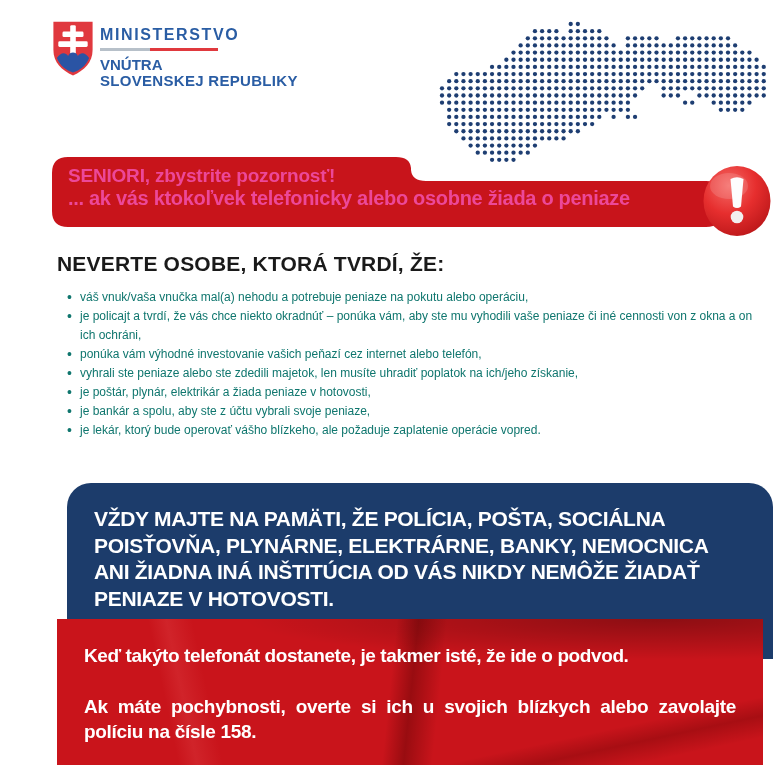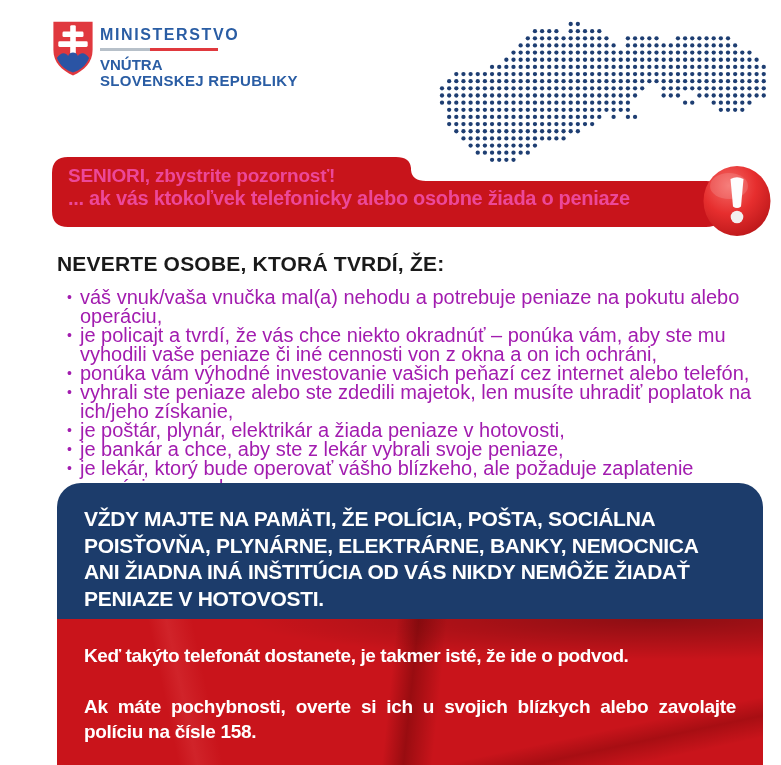--- a/index.html
+++ b/index.html
@@ -19,25 +19,25 @@
   
   .map{position:absolute;left:438px;top:20px;width:336px;height:146px;}
   
   .banner-svg{position:absolute;left:40px;top:150px;}
   .banner-text{position:absolute;left:68px;top:164px;color:#ec4899;font-weight:bold;}
   .banner-line1{font-size:19px;line-height:23px;letter-spacing:-.2px;}
   .banner-line2{font-size:20px;line-height:23px;letter-spacing:-.3px;text-align:center;}
   
   .heading{position:absolute;left:57px;top:252px;font-size:21px;font-weight:bold;color:var(--text-dark,#1a1a1a);letter-spacing:.2px;}
   .claims{position:absolute;left:66px;top:288px;width:690px;margin:0;padding:0 0 0 14px;list-style:none;
-    font-size:20px;line-height:19px;color:#a21caf;}
+    font-size:12px;line-height:19px;color:#0f766e;}
   .claims li{position:relative;}
   .claims li::before{content:"•";position:absolute;left:-13px;top:0;font-size:14px;}
   
-  .box-blue{position:absolute;left:57px;top:483px;width:706px;height:176px;
+  .box-blue{position:absolute;left:67px;top:483px;width:706px;height:176px;
     background:var(--box-blue,#1c3c6b);border-radius:24px 24px 0 0;}
   .box-blue p{margin:0;padding:23px 26px 0 27px;color:#fff;font-weight:bold;font-size:21px;
     line-height:26.5px;letter-spacing:-.3px;white-space:pre-line;}
   
   .box-red{position:absolute;left:57px;top:619px;width:706px;height:166px;
     background-color:var(--box-red,#c9141b);
     background-image:
       radial-gradient(130% 55% at 85% 0%, rgba(0,0,0,.30), rgba(0,0,0,0) 45%),
       linear-gradient(96deg, rgba(0,0,0,0) 47%, rgba(80,0,0,.40) 50%, rgba(0,0,0,0) 54%),
       linear-gradient(78deg, rgba(0,0,0,0) 17%, rgba(255,130,130,.14) 19.5%, rgba(0,0,0,0) 23%),
@@ -611,21 +611,21 @@
   </div>
 
   <div class="heading">NEVERTE OSOBE, KTORÁ TVRDÍ, ŽE:</div>
 
   <ul class="claims">
     <li>váš vnuk/vaša vnučka mal(a) nehodu a potrebuje peniaze na pokutu alebo operáciu,</li>
     <li>je policajt a tvrdí, že vás chce niekto okradnúť – ponúka vám, aby ste mu vyhodili vaše peniaze či iné cennosti von z okna a on ich ochráni,</li>
     <li>ponúka vám výhodné investovanie vašich peňazí cez internet alebo telefón,</li>
     <li>vyhrali ste peniaze alebo ste zdedili majetok, len musíte uhradiť poplatok na ich/jeho získanie,</li>
     <li>je poštár, plynár, elektrikár a žiada peniaze v hotovosti,</li>
-    <li>je bankár a chce, aby ste z lekár vybrali svoje peniaze,</li>
+    <li>je bankár a spolu, aby ste z účtu vybrali svoje peniaze,</li>
     <li>je lekár, ktorý bude operovať vášho blízkeho, ale požaduje zaplatenie operácie vopred.</li>
   </ul>
 
   <div class="box-blue">
     <p>VŽDY MAJTE NA PAMÄTI, ŽE POLÍCIA, POŠTA, SOCIÁLNA
 POISŤOVŇA, PLYNÁRNE, ELEKTRÁRNE, BANKY, NEMOCNICA
 ANI ŽIADNA INÁ INŠTITÚCIA OD VÁS NIKDY NEMÔŽE ŽIADAŤ
 PENIAZE V HOTOVOSTI.</p>
   </div>
 

